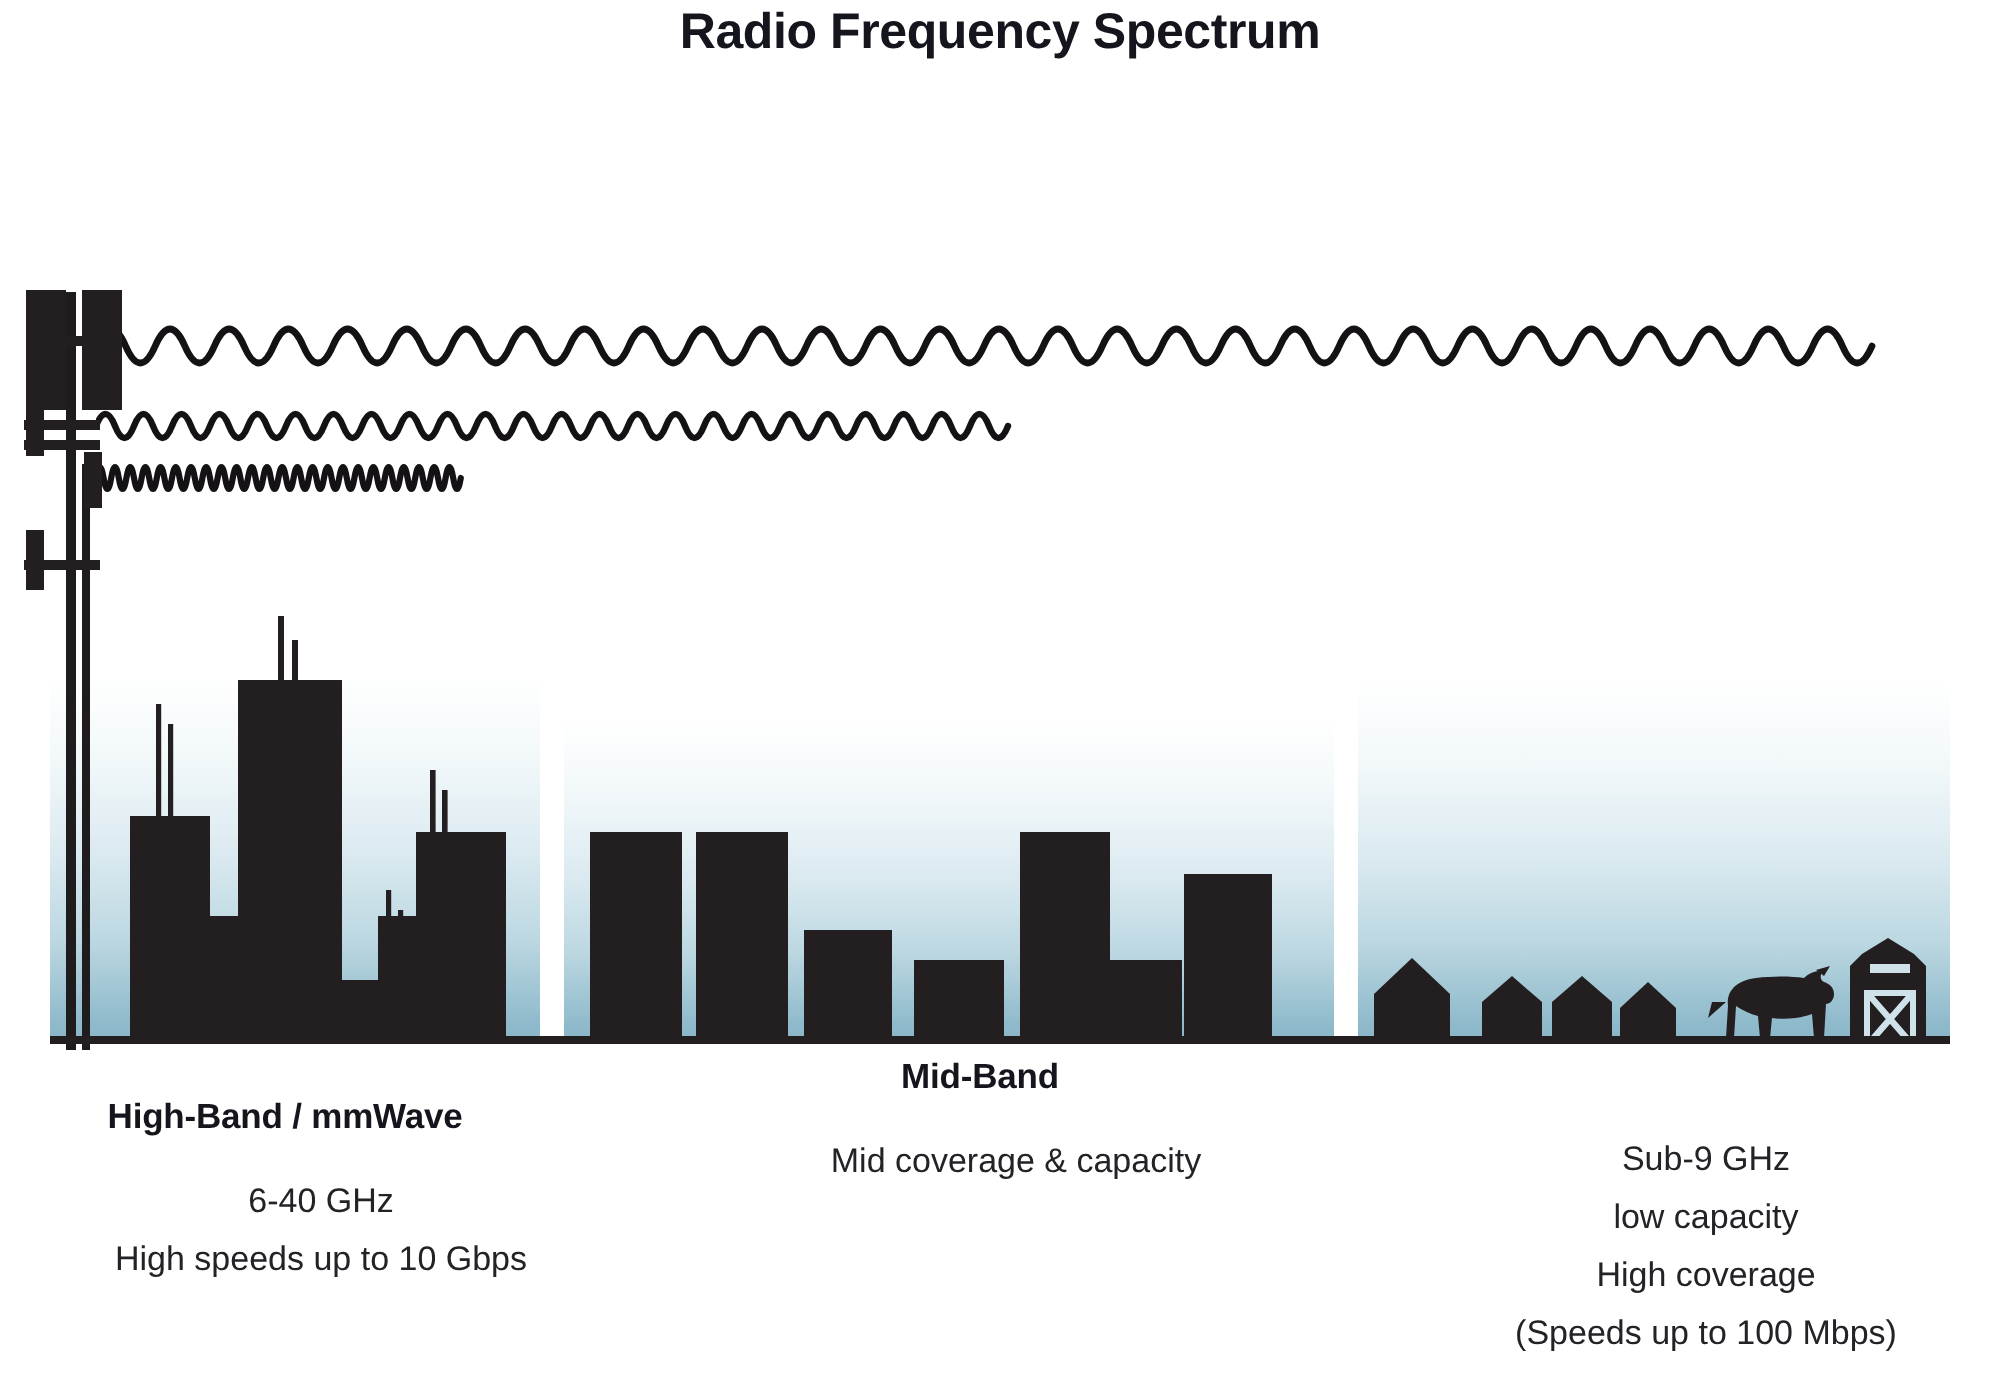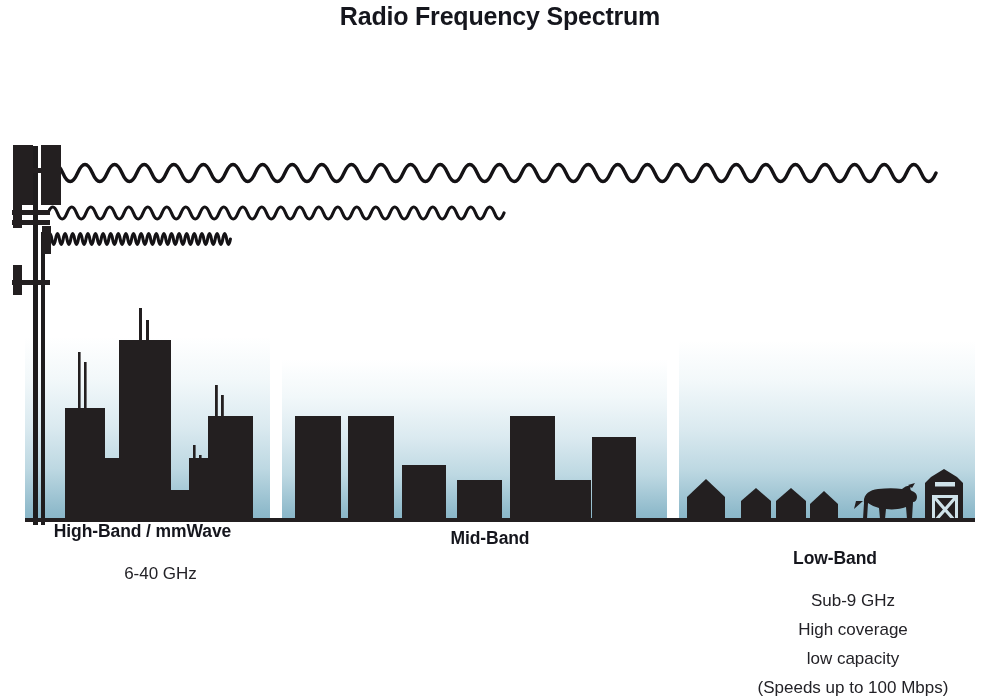--- a/index.html
+++ b/index.html
@@ -36,21 +36,21 @@
   .wave{position:absolute;}
 
   
   .sil{position:absolute;}
 
   
   .band-caption{position:absolute;text-align:center;}
   .band-title{font-size:17.5px;font-weight:bold;color:#15161d;letter-spacing:-0.1px;}
   .band-lines{margin-top:17px;font-size:17px;line-height:29px;color:#232227;font-weight:400;}
   .band-lines div{white-space:nowrap;padding-left:36px;}
-  #cap-high{left:0px;top:521px;width:285px;}
+  #cap-high{left:0px;top:548px;width:285px;}
   #cap-mid{left:345px;top:528px;width:290px;}
   #cap-low{left:690px;top:548px;width:290px;}
 </style>
 </head>
 <body>
 
 <div class="stage">
 
   <div class="title">Radio Frequency Spectrum</div>
 
@@ -191,32 +191,33 @@
       <path d="M256 43 L276 66 M276 43 L256 66" stroke="#cfe2e9" stroke-width="3.2" fill="none"></path>
     </g>
   </svg>
 
   <div class="ground"></div>
 
   <div class="band-caption" id="cap-high">
     <div class="band-title">High-Band / mmWave</div>
     <div class="band-lines">
       <div>6-40 GHz</div>
+      <div>High speeds up to 10 Gbps</div>
     </div>
   </div>
 
   <div class="band-caption" id="cap-mid">
     <div class="band-title">Mid-Band</div>
     <div class="band-lines">
+      <div>Mid coverage &amp; capacity</div>
     </div>
   </div>
 
   <div class="band-caption" id="cap-low">
-    <div class="band-title">Low-Band</div>
     <div class="band-lines">
       <div>Sub-9 GHz</div>
+      <div>low capacity</div>
       <div>High coverage</div>
-      <div>low capacity</div>
       <div>(Speeds up to 100 Mbps)</div>
     </div>
   </div>
 
 </div>
 
 </body></html>

